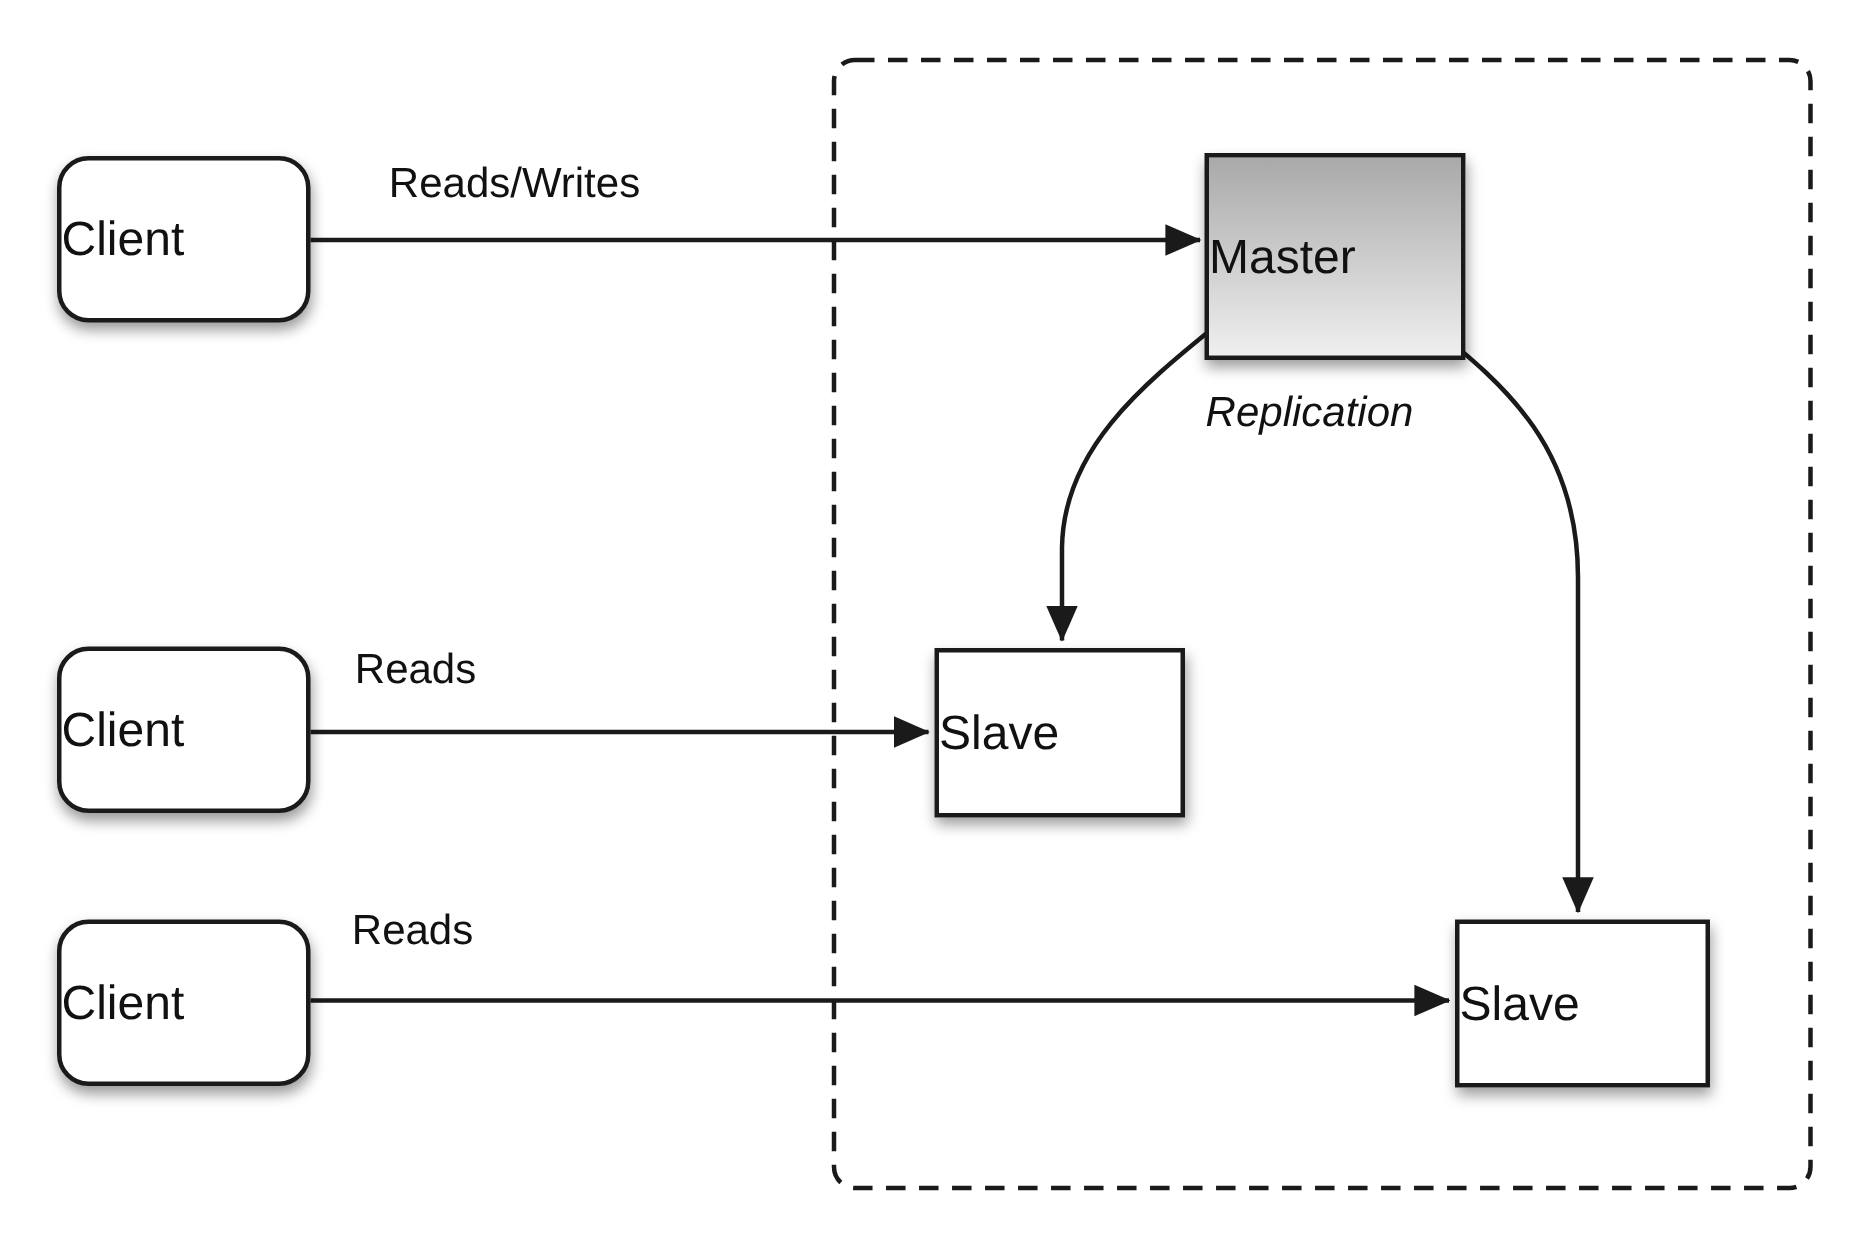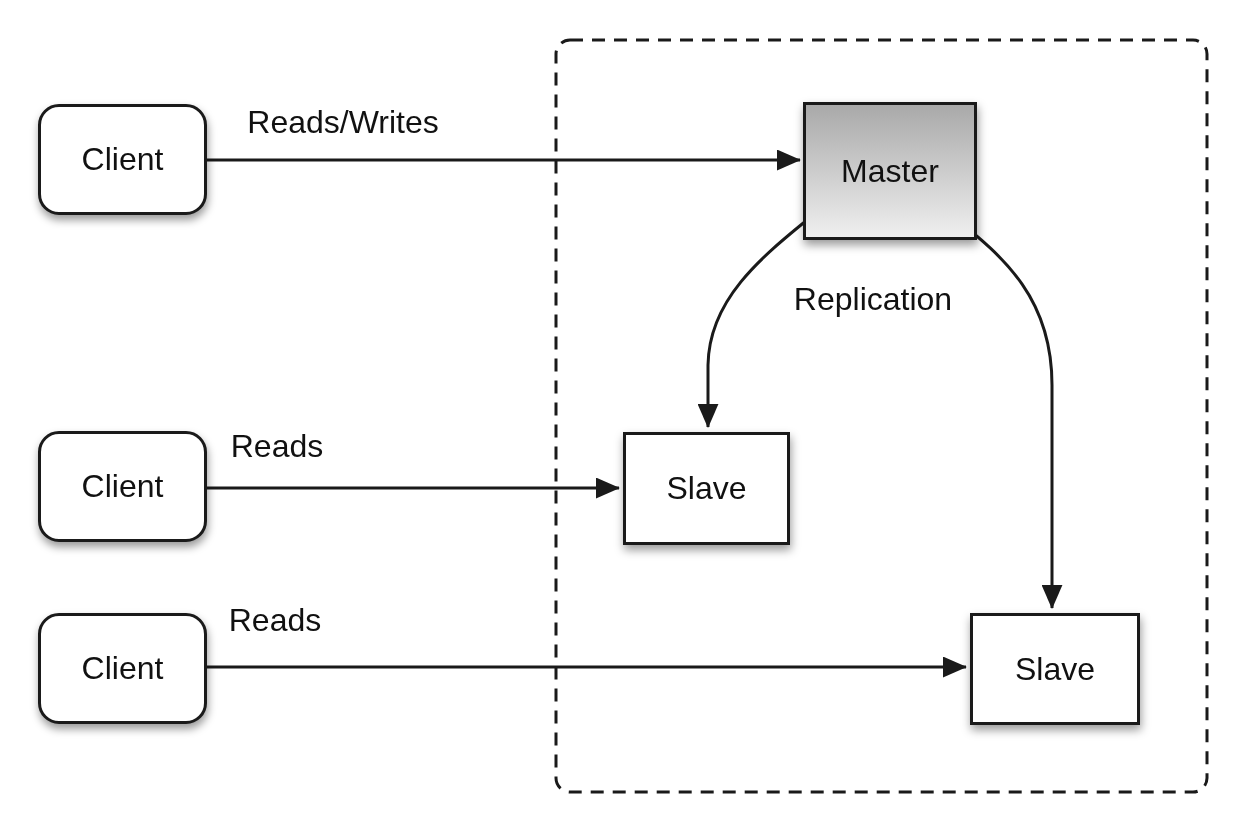--- a/index.html
+++ b/index.html
@@ -13,21 +13,21 @@
     position: relative;
     width: 1246px; height: 839px;
     background: #ffffff;
   }
   #edges-svg {
     position: absolute; left: 0; top: 0;
     width: 1246px; height: 839px;
   }
   .node {
     position: absolute;
-    display: flex; align-items: center; justify-content: center;
+    display: flex; align-items: center; 
     border: 3px solid #1a1a1a;
     background: #ffffff;
     color: #111111;
     font-size: 32px;
     box-shadow: 1px 5px 9px rgba(0,0,0,0.40);
   }
   .client {
     left: 38px; width: 169px; height: 111px;
     border-radius: 21px;
   }
@@ -38,28 +38,28 @@
     left: 803px; top: 102px; width: 174px; height: 138px;
     
     background: linear-gradient(#a9a9a9, #efefef);
   }
   #slave1 { left: 623px; top: 432px; width: 167px; height: 113px; }
   #slave2 { left: 970px; top: 613px; width: 170px; height: 112px; }
   .edge-label {
     position: absolute;
     transform: translateX(-50%);
     color: #111111;
-    font-size: 32px;
+    font-size: 28px;
     line-height: 38px;
     white-space: nowrap;
   }
   #label-reads-writes { left: 343px; top: 103px; }
   #label-reads-top    { left: 277px; top: 427px; }
   #label-reads-bottom { left: 275px; top: 601px; }
-  #label-replication  { left: 873px; top: 280px; }
+  #label-replication  { left: 873px; top: 256px; font-style: italic; }
   .stroke-line { stroke: #1a1a1a; stroke-width: 3; fill: none; }
 </style>
 </head>
 <body>
 
 <div id="canvas">
 
   <svg id="edges-svg" viewBox="0 0 1246 839" xmlns="http://www.w3.org/2000/svg">
     <defs>
       <marker id="ah" viewBox="0 0 8 7" refX="7.7" refY="3.5" markerWidth="8" markerHeight="7" orient="auto">

